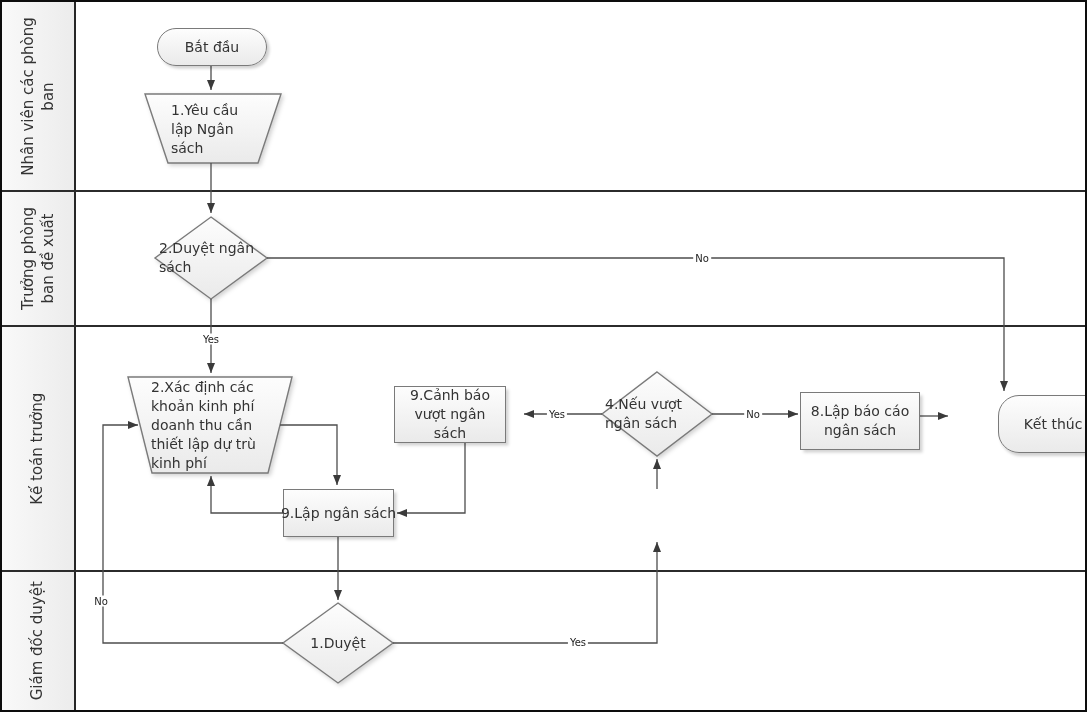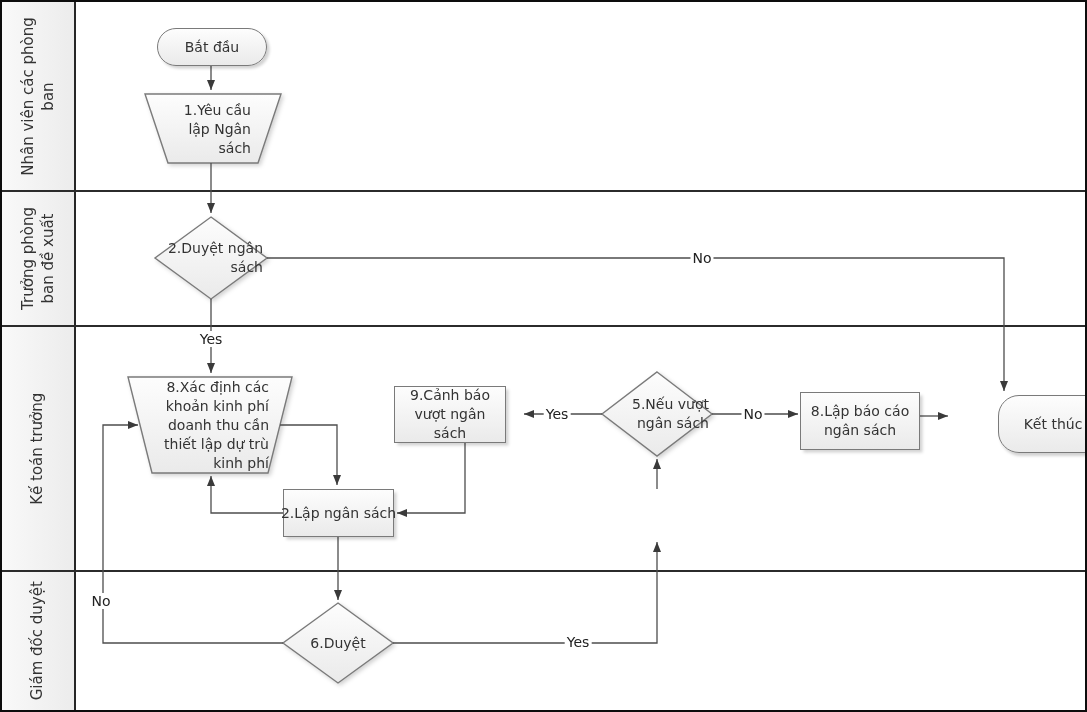--- a/index.html
+++ b/index.html
@@ -24,25 +24,25 @@
   .rect,.stadium{
     position:absolute;display:flex;align-items:center;justify-content:center;
     border:1.4px solid #7a7a7a;background:linear-gradient(180deg,#fdfdfd,#eaeaea);
     box-shadow:2.5px 2.5px 3px rgba(0,0,0,0.18);
     text-align:center;font-size:14px;line-height:19px;color:#333;
     box-sizing:border-box;z-index:4;padding:1px 2px;
   }
   .stadium{border-radius:21px;align-items:center;}
   .stext{
     position:absolute;display:flex;align-items:center;justify-content:center;
-    text-align:right;font-size:14px;line-height:19px;color:#333;z-index:5;
+    text-align:left;font-size:14px;line-height:19px;color:#333;z-index:5;
   }
   .elabel{
     position:absolute;transform:translate(-50%,-50%);background:#fff;
-    padding:0 2px;font-size:14px;color:#222;z-index:6;white-space:nowrap;
+    padding:0 2px;font-size:10px;color:#222;z-index:6;white-space:nowrap;
   }
   .nowrap{white-space:nowrap;}
 </style>
 </head>
 <body>
 
 <div class="canvas">
 
   <div class="lane-header" style="top:2px;height:188px">
     <div class="vlabel w1">Nhân viên các phòng ban</div>
@@ -101,28 +101,28 @@
   <div class="rect" style="left:394px;top:386px;width:112px;height:57px">
     <span>9.Cảnh báo vượt ngân sách</span>
   </div>
   <div class="rect" style="left:800px;top:392px;width:120px;height:58px">
     <span>8.Lập báo cáo ngân sách</span>
   </div>
   <div class="stadium" style="left:998px;top:395px;width:110px;height:58px">
     <span class="nowrap">Kết thúc</span>
   </div>
   <div class="rect" style="left:283px;top:489px;width:111px;height:48px">
-    <span class="nowrap">2.Lập ngân sách</span>
+    <span class="nowrap">9.Lập ngân sách</span>
   </div>
 
   <div class="stext" style="left:171px;top:97px;width:80px;height:64px">1.Yêu cầu lập Ngân sách</div>
   <div class="stext" style="left:159px;top:220px;width:104px;height:76px">2.Duyệt ngân sách</div>
-  <div class="stext" style="left:151px;top:378px;width:118px;height:94px">8.Xác định các khoản kinh phí doanh thu cần thiết lập dự trù kinh phí</div>
-  <div class="stext" style="left:605px;top:376px;width:104px;height:76px">5.Nếu vượt ngân sách</div>
-  <div class="stext" style="left:293px;top:625px;width:90px;height:36px">6.Duyệt</div>
+  <div class="stext" style="left:151px;top:378px;width:118px;height:94px">2.Xác định các khoản kinh phí doanh thu cần thiết lập dự trù kinh phí</div>
+  <div class="stext" style="left:605px;top:376px;width:104px;height:76px">4.Nếu vượt ngân sách</div>
+  <div class="stext" style="left:293px;top:625px;width:90px;height:36px">1.Duyệt</div>
 
   <span class="elabel" style="left:702px;top:258px">No</span>
   <span class="elabel" style="left:211px;top:339px">Yes</span>
   <span class="elabel" style="left:557px;top:414px">Yes</span>
   <span class="elabel" style="left:753px;top:414px">No</span>
   <span class="elabel" style="left:101px;top:601px">No</span>
   <span class="elabel" style="left:578px;top:642px">Yes</span>
 
   <div class="outer-border"></div>
 </div>

